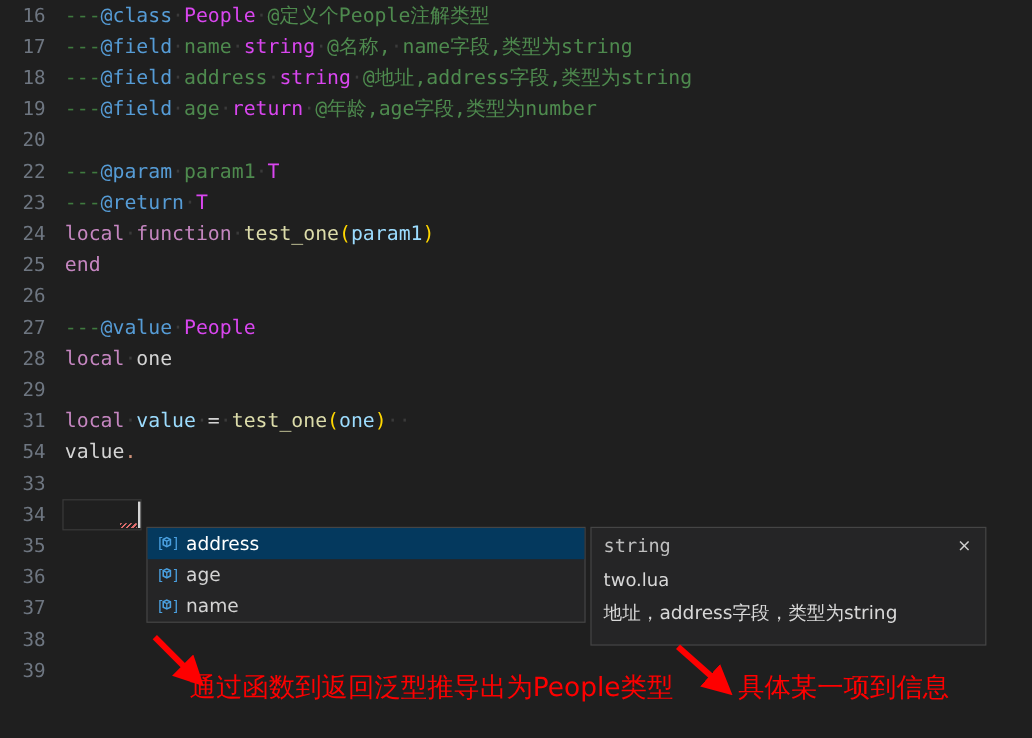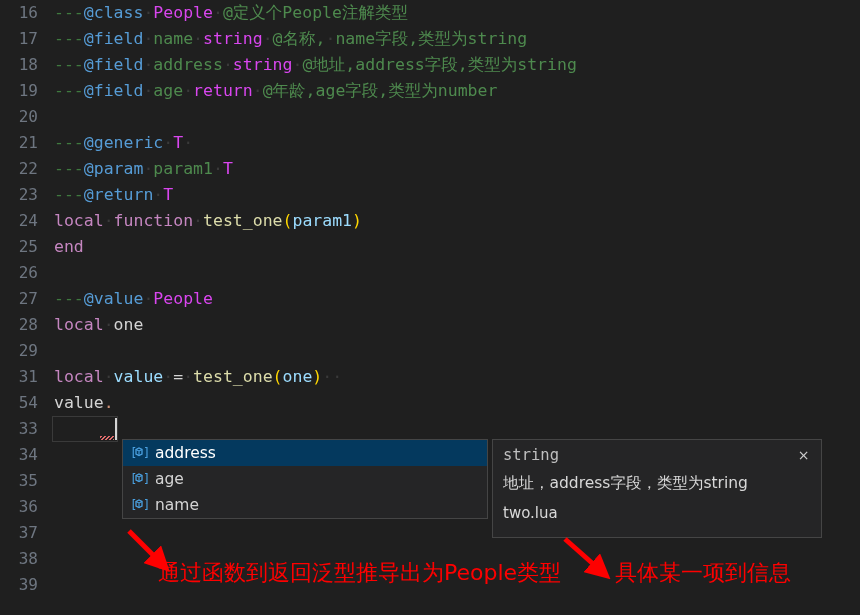--- a/index.html
+++ b/index.html
@@ -181,21 +181,20 @@
 </head>
 <body>
 
 <div id="editor">
   <div id="code-lines">
       <div class="code-line"><span class="gutter">16</span><span class="lcontent"><span class="t-dash">---</span><span class="t-tag">@class</span><span class="t-ws">·</span><span class="t-type">People</span><span class="t-ws">·</span><span class="t-cmt">@定义个People注解类型</span></span></div>
       <div class="code-line"><span class="gutter">17</span><span class="lcontent"><span class="t-dash">---</span><span class="t-tag">@field</span><span class="t-ws">·</span><span class="t-param">name</span><span class="t-ws">·</span><span class="t-type">string</span><span class="t-ws">·</span><span class="t-cmt">@名称,</span><span class="t-ws">·</span><span class="t-cmt">name字段,类型为string</span></span></div>
       <div class="code-line"><span class="gutter">18</span><span class="lcontent"><span class="t-dash">---</span><span class="t-tag">@field</span><span class="t-ws">·</span><span class="t-param">address</span><span class="t-ws">·</span><span class="t-type">string</span><span class="t-ws">·</span><span class="t-cmt">@地址,address字段,类型为string</span></span></div>
       <div class="code-line"><span class="gutter">19</span><span class="lcontent"><span class="t-dash">---</span><span class="t-tag">@field</span><span class="t-ws">·</span><span class="t-param">age</span><span class="t-ws">·</span><span class="t-type">return</span><span class="t-ws">·</span><span class="t-cmt">@年龄,age字段,类型为number</span></span></div>
       <div class="code-line"><span class="gutter">20</span><span class="lcontent"></span></div>
-      <div class="code-line"><span class="gutter">21</span><span class="lcontent"><span class="t-dash">---</span><span class="t-tag">@generic</span><span class="t-ws">·</span><span class="t-type">T</span><span class="t-ws">·</span></span></div>
       <div class="code-line"><span class="gutter">22</span><span class="lcontent"><span class="t-dash">---</span><span class="t-tag">@param</span><span class="t-ws">·</span><span class="t-param">param1</span><span class="t-ws">·</span><span class="t-type">T</span></span></div>
       <div class="code-line"><span class="gutter">23</span><span class="lcontent"><span class="t-dash">---</span><span class="t-tag">@return</span><span class="t-ws">·</span><span class="t-type">T</span></span></div>
       <div class="code-line"><span class="gutter">24</span><span class="lcontent"><span class="t-kw">local</span><span class="t-ws">·</span><span class="t-kw">function</span><span class="t-ws">·</span><span class="t-fn">test_one</span><span class="t-paren">(</span><span class="t-var">param1</span><span class="t-paren">)</span></span></div>
       <div class="code-line"><span class="gutter">25</span><span class="lcontent"><span class="t-kw">end</span></span></div>
       <div class="code-line"><span class="gutter">26</span><span class="lcontent"></span></div>
       <div class="code-line"><span class="gutter">27</span><span class="lcontent"><span class="t-dash">---</span><span class="t-tag">@value</span><span class="t-ws">·</span><span class="t-type">People</span></span></div>
       <div class="code-line"><span class="gutter">28</span><span class="lcontent"><span class="t-kw">local</span><span class="t-ws">·</span><span class="t-plain">one</span></span></div>
       <div class="code-line"><span class="gutter">29</span><span class="lcontent"></span></div>
       <div class="code-line"><span class="gutter">31</span><span class="lcontent"><span class="t-kw">local</span><span class="t-ws">·</span><span class="t-var">value</span><span class="t-ws">·</span><span class="t-op">=</span><span class="t-ws">·</span><span class="t-fn">test_one</span><span class="t-paren">(</span><span class="t-var">one</span><span class="t-paren">)</span><span class="t-ws">··</span></span></div>
       <div class="code-line"><span class="gutter">54</span><span class="lcontent"><span class="t-plain">value</span><span class="t-dot">.</span></span></div>
@@ -244,22 +243,22 @@
           <path d="M6,4.5 L9,6 L12,4.5 M9,6 L9,10.5" fill="none" stroke="#4aa0e0" stroke-width="1.1"></path>
           <text x="13" y="12" font-family="DejaVu Sans Mono, monospace" font-size="12" fill="#4aa0e0">]</text>
         </svg>
       </span>
       <span class="cmp-label">name</span>
     </div>
   </div>
 
 <div id="docpanel">
   <div class="doc-row" id="doc-type">string</div>
+  <div class="doc-row" id="doc-file">two.lua</div>
   <div class="doc-row" id="doc-desc">地址，address字段，类型为string</div>
-  <div class="doc-row" id="doc-file">two.lua</div>
   <div id="doc-close">×</div>
 </div>
 
 <svg class="anno-arrow" id="arrow1" width="46" height="46" viewBox="0 0 46 46">
   <defs>
     <marker id="ah1" markerWidth="5" markerHeight="5" refX="2.2" refY="2.5" orient="auto">
       <path d="M0,0 L5,2.5 L0,5 z" fill="#fe0000"></path>
     </marker>
   </defs>
   <line x1="3" y1="3" x2="34" y2="34" stroke="#fe0000" stroke-width="5" marker-end="url(#ah1)"></line>

